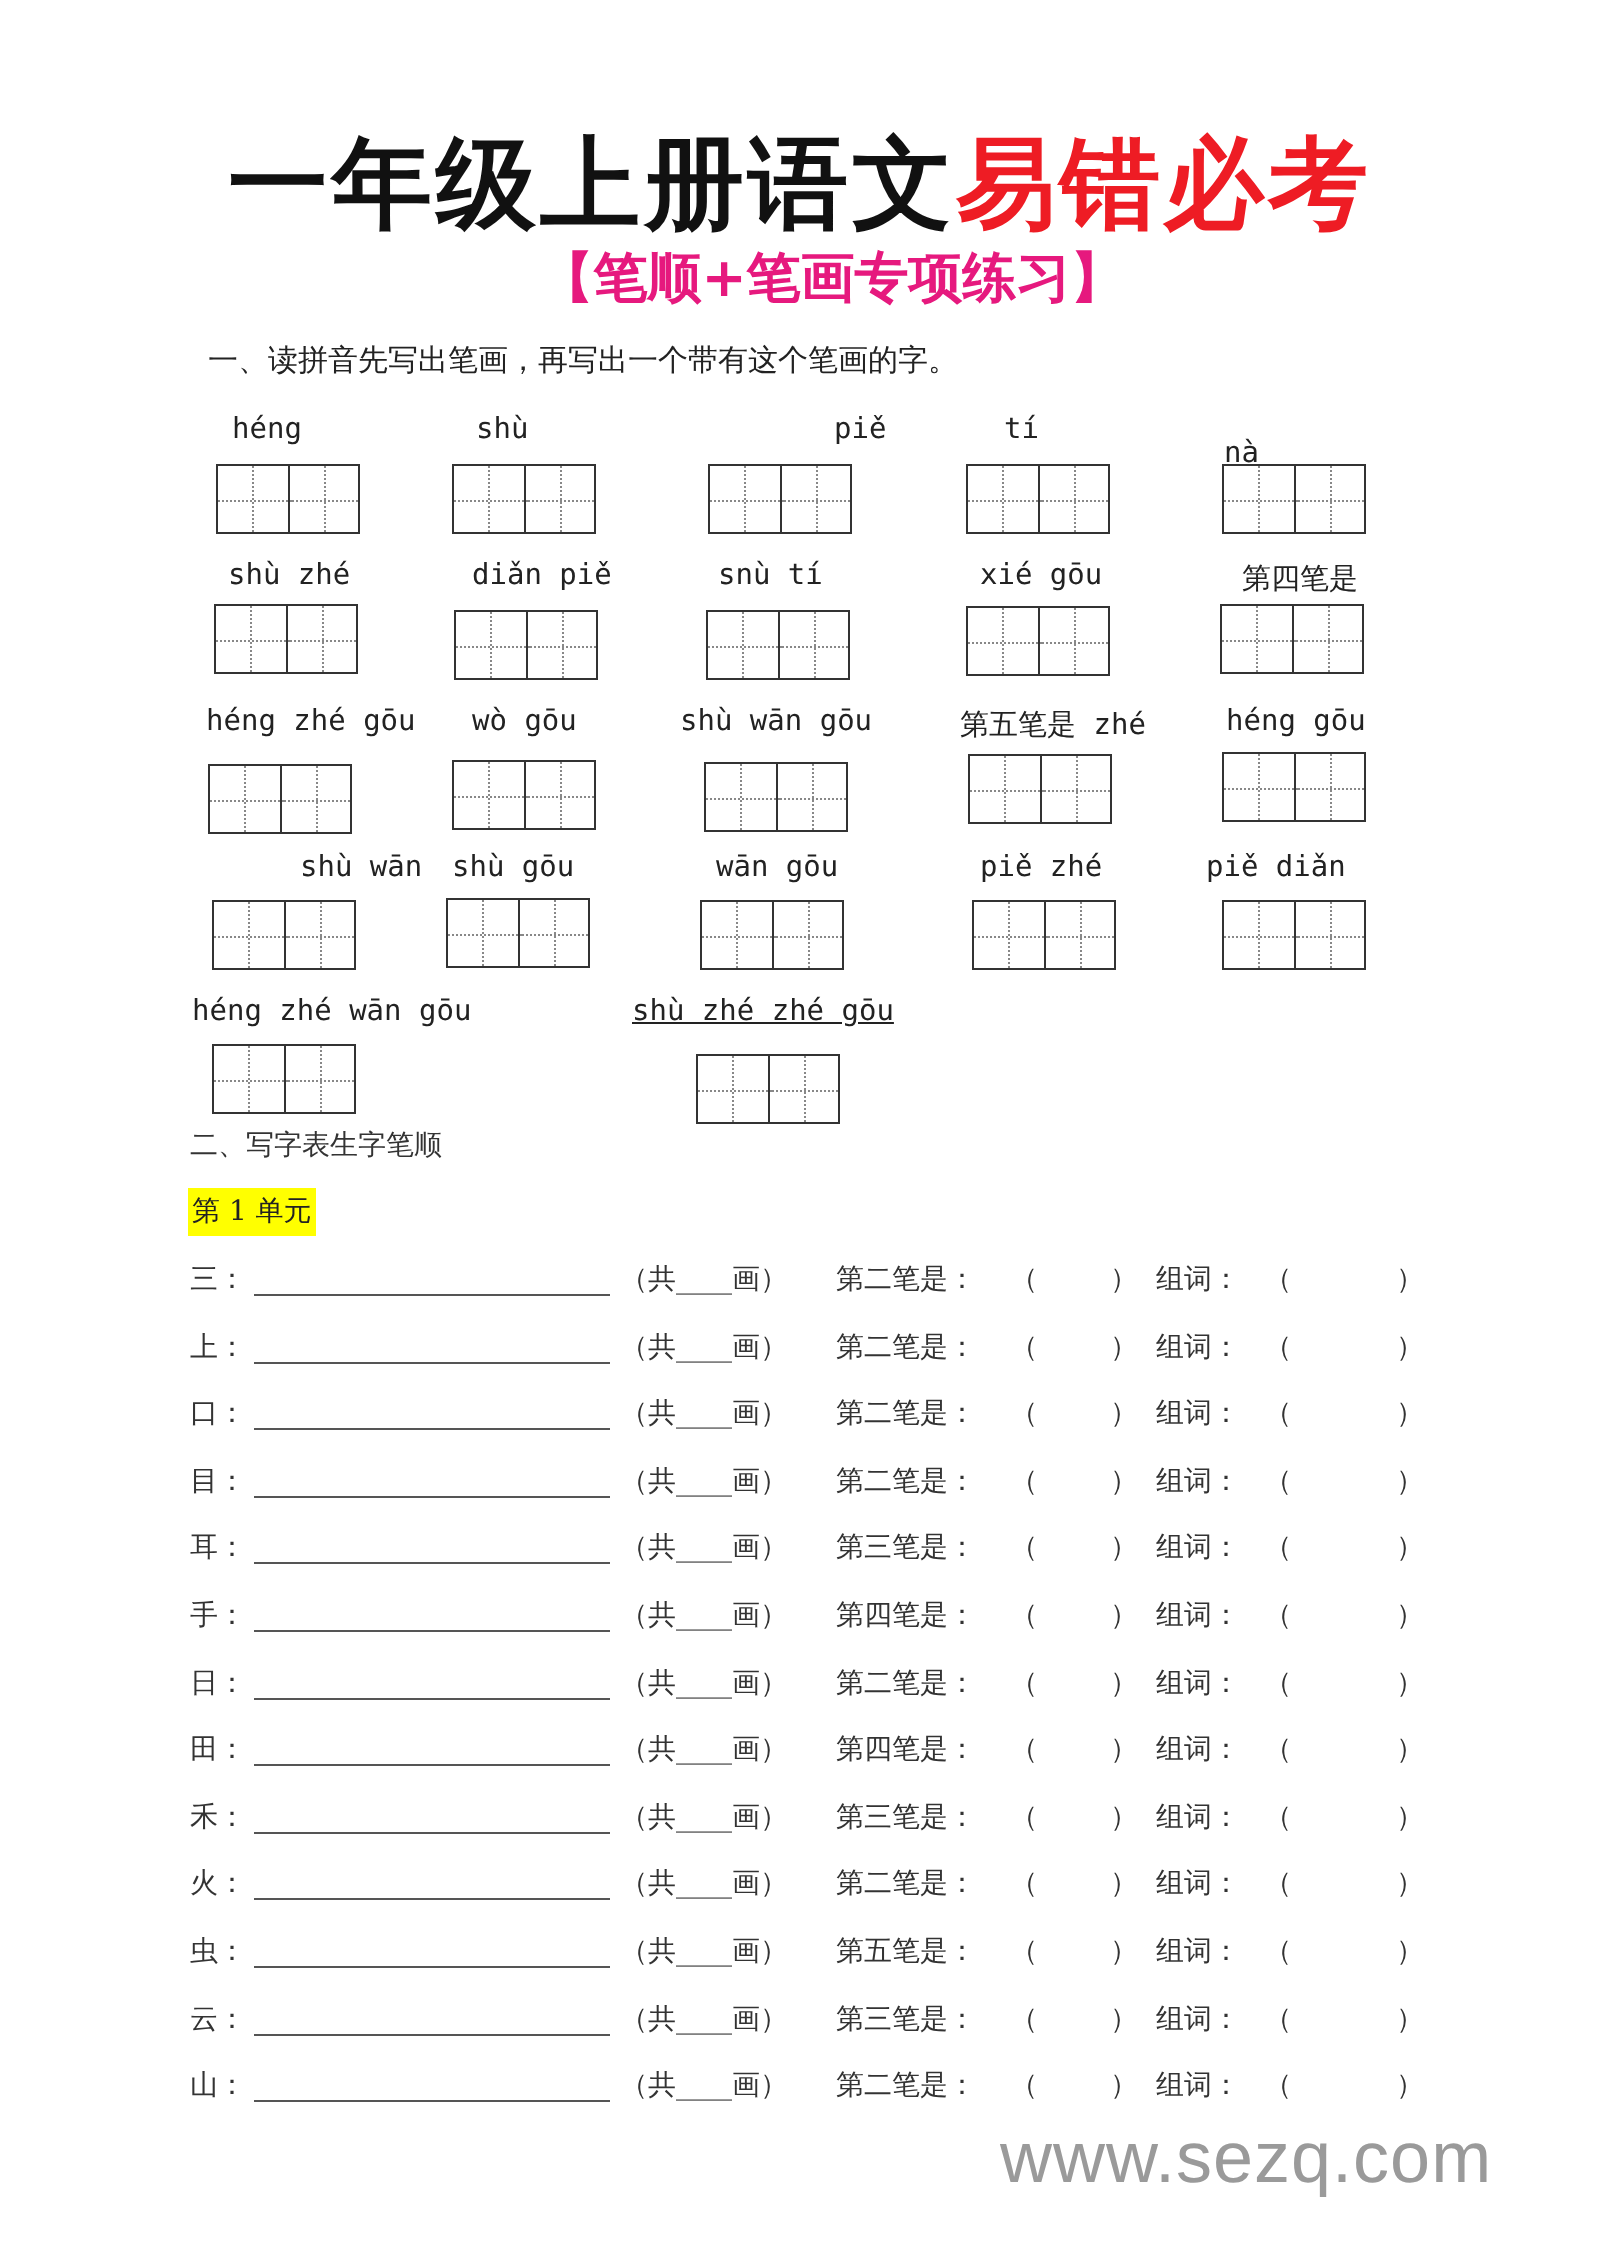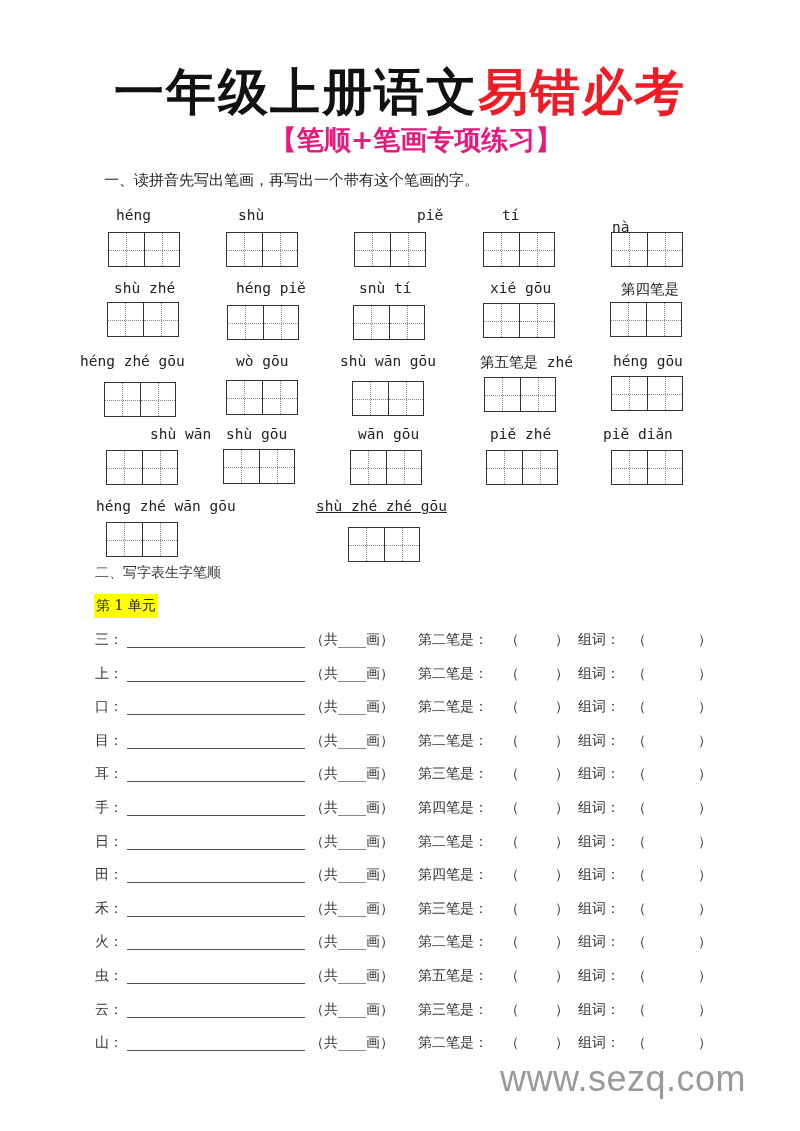--- a/index.html
+++ b/index.html
@@ -76,41 +76,41 @@
     <div class="py" style="left: 612px; top: 207px; margin-top: 12px;">nà</div>
     <div class="grid" style="left: 611px; top: 232px;">
       <div class="sq"></div>
       <div class="sq"></div>
     </div>
     <div class="py" style="left: 114px; top: 280px;">shù zhé</div>
     <div class="grid" style="left: 107px; top: 302px;">
       <div class="sq"></div>
       <div class="sq"></div>
     </div>
-    <div class="py" style="left: 236px; top: 280px;">héng piě</div>
+    <div class="py" style="left: 236px; top: 280px;">diǎn piě</div>
     <div class="grid" style="left: 227px; top: 305px;">
       <div class="sq"></div>
       <div class="sq"></div>
     </div>
     <div class="py" style="left: 359px; top: 280px;">snù tí</div>
     <div class="grid" style="left: 353px; top: 305px;">
       <div class="sq"></div>
       <div class="sq"></div>
     </div>
     <div class="py" style="left: 490px; top: 280px;">xié gōu</div>
     <div class="grid" style="left: 483px; top: 303px;">
       <div class="sq"></div>
       <div class="sq"></div>
     </div>
     <div class="py" style="left: 621px; top: 280px;">第四笔是</div>
     <div class="grid" style="left: 610px; top: 302px;">
       <div class="sq"></div>
       <div class="sq"></div>
     </div>
-    <div class="py" style="left: 80px; top: 353px;">héng zhé gōu</div>
+    <div class="py" style="left: 103px; top: 353px;">héng zhé gōu</div>
     <div class="grid" style="left: 104px; top: 382px;">
       <div class="sq"></div>
       <div class="sq"></div>
     </div>
     <div class="py" style="left: 236px; top: 353px;">wò gōu</div>
     <div class="grid" style="left: 226px; top: 380px;">
       <div class="sq"></div>
       <div class="sq"></div>
     </div>
     <div class="py" style="left: 340px; top: 353px;">shù wān gōu</div>

